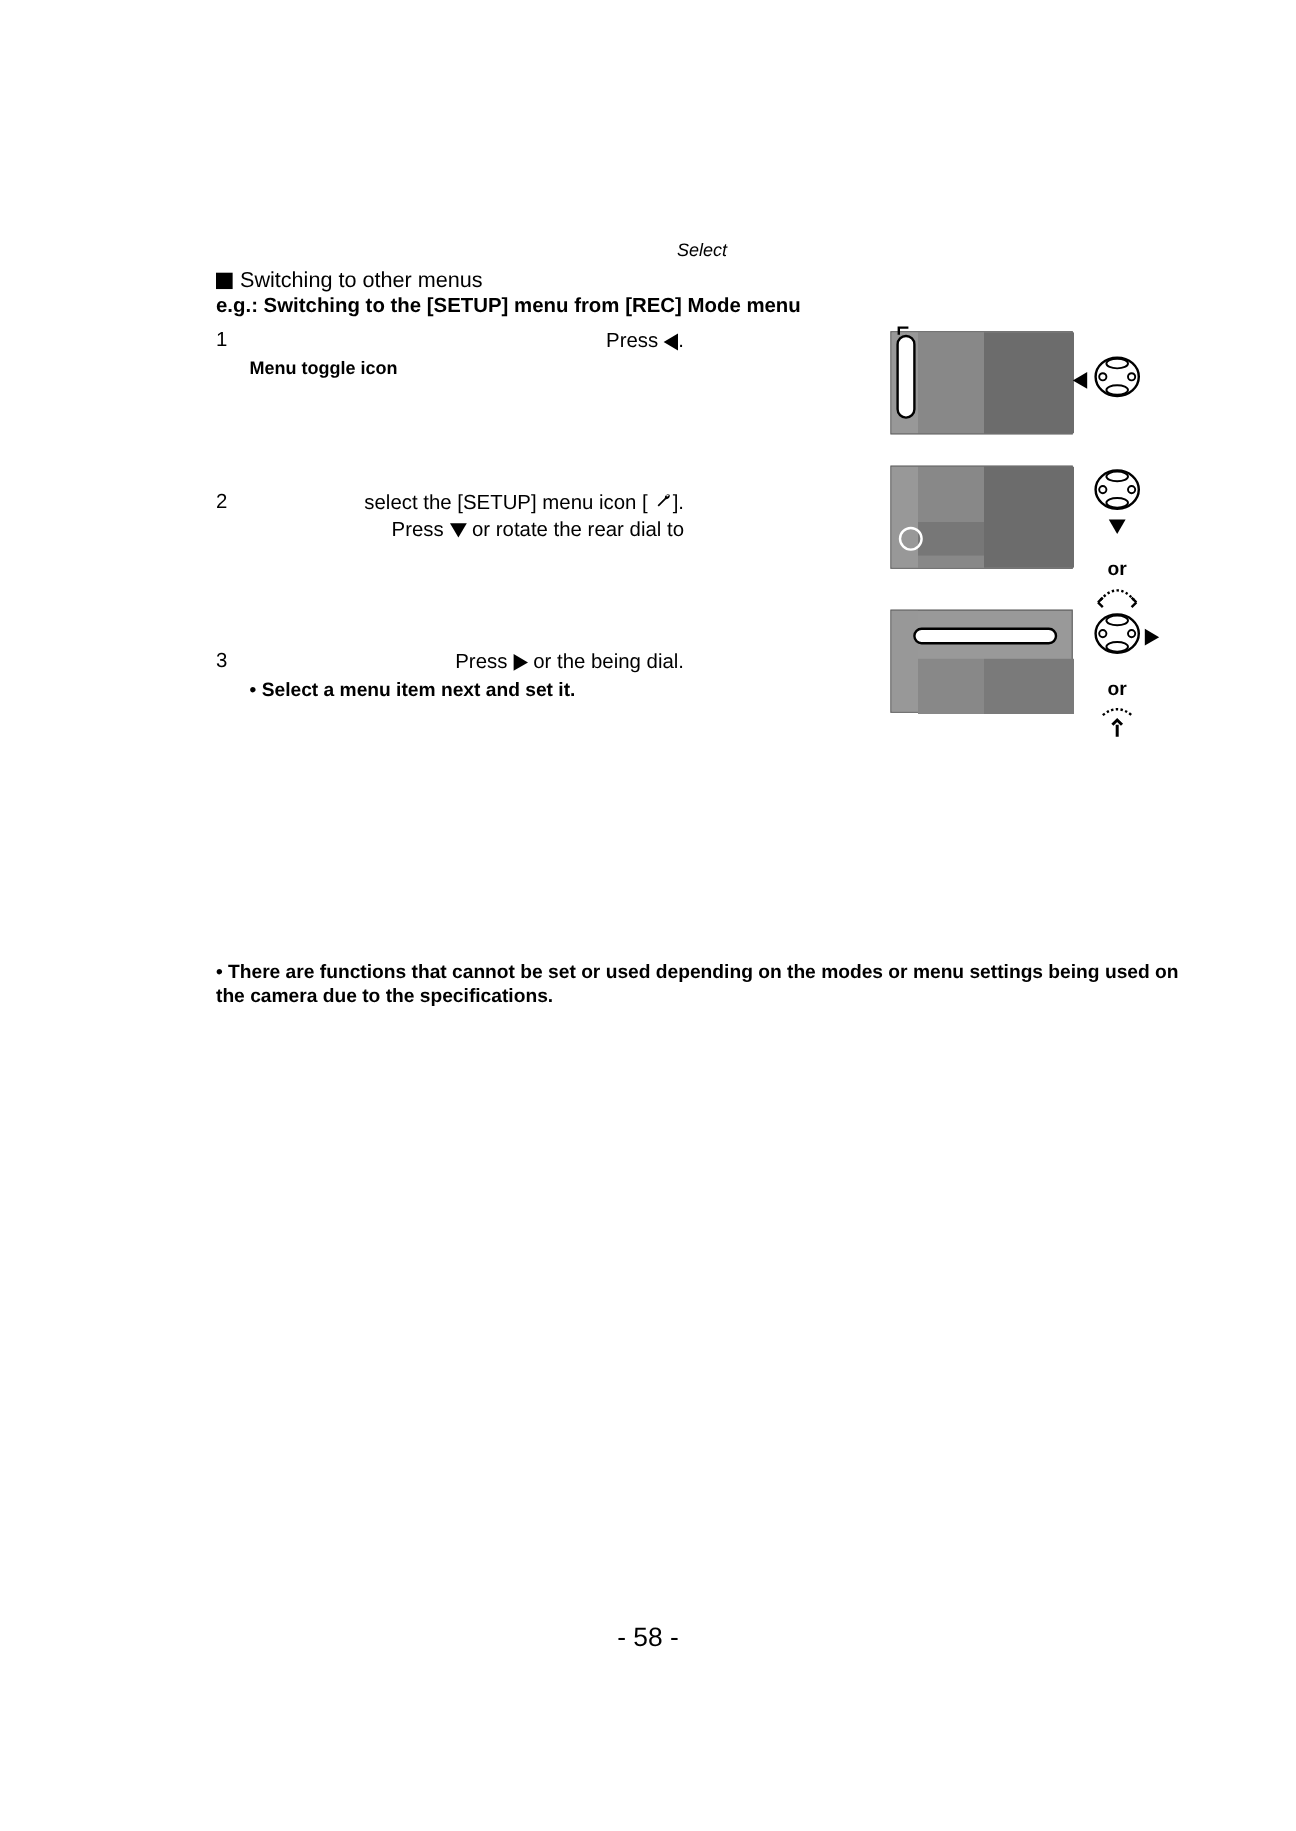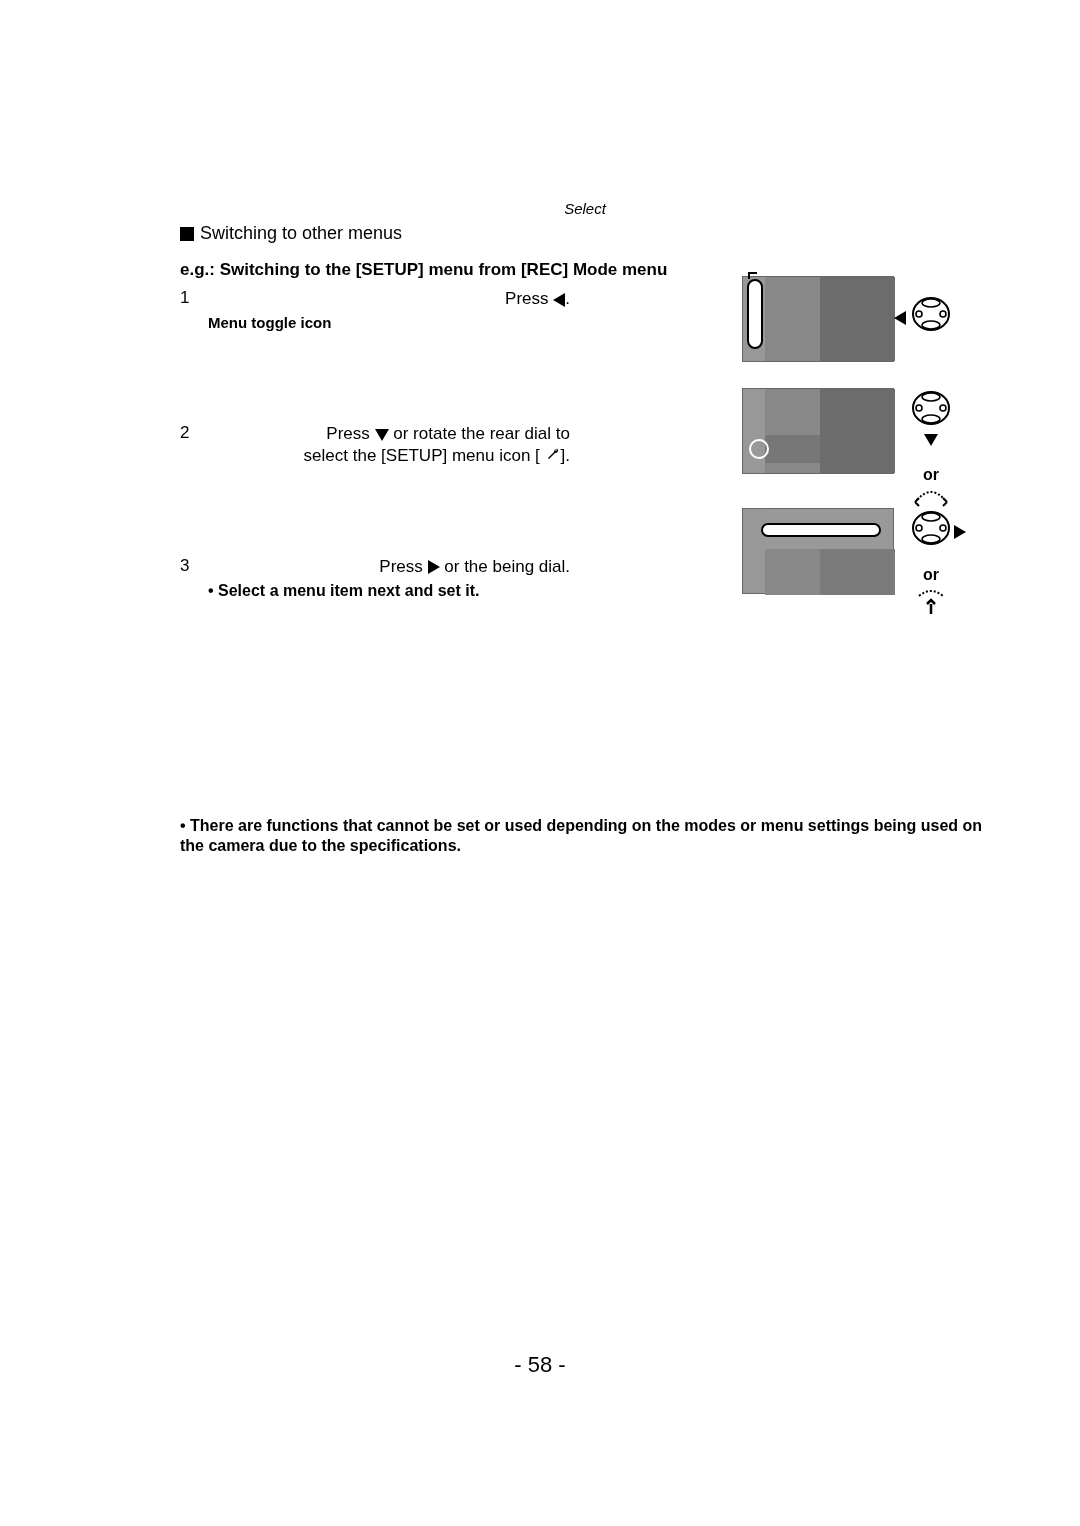--- a/index.html
+++ b/index.html
@@ -18,21 +18,21 @@
     height: 1230px;
   }
   .section-header {
     text-align: center;
     font-style: italic;
     font-size: 15px;
     margin-bottom: 6px;
   }
   .sub-heading {
     font-size: 18px;
-    margin: 0 0 16px 0;
+    margin: 0 0 1px 0;
   }
   .sub-heading .block {
     display: inline-block;
     vertical-align: middle;
     margin-right: 6px;
   }
   .block-icon svg { display: block; }
   .eg-line {
     font-weight: bold;
     font-size: 17px;
@@ -202,31 +202,31 @@
           <span class="tri tri-left"></span><span>.</span>
         </div>
         <div class="menu-toggle-label">Menu toggle icon</div>
       </div>
     </div>
 
     <div class="step-row step2">
       <div class="step-num">2</div>
       <div class="step-body">
         <div class="line1">
-          <span>Press</span>
-          <span class="tri tri-down"></span>
-          <span>or rotate the rear dial to</span>
-        </div>
-        <div class="line1">
           <span>select the [SETUP] menu icon [</span>
           <span class="wrench-icon">
             <svg width="16" height="16" viewBox="0 0 16 16">
               <path d="M13 3 a3 3 0 0 0 -4 3 L3 12 l1 1 6-6 a3 3 0 0 0 3-4 l-2 2 -1-1 z" fill="#000"></path>
             </svg>
           </span><span>].</span>
+        </div>
+        <div class="line1">
+          <span>Press</span>
+          <span class="tri tri-down"></span>
+          <span>or rotate the rear dial to</span>
         </div>
       </div>
     </div>
 
     <div class="step-row step3">
       <div class="step-num">3</div>
       <div class="step-body">
         <div class="line1">
           <span>Press</span>
           <span class="tri tri-right"></span>

